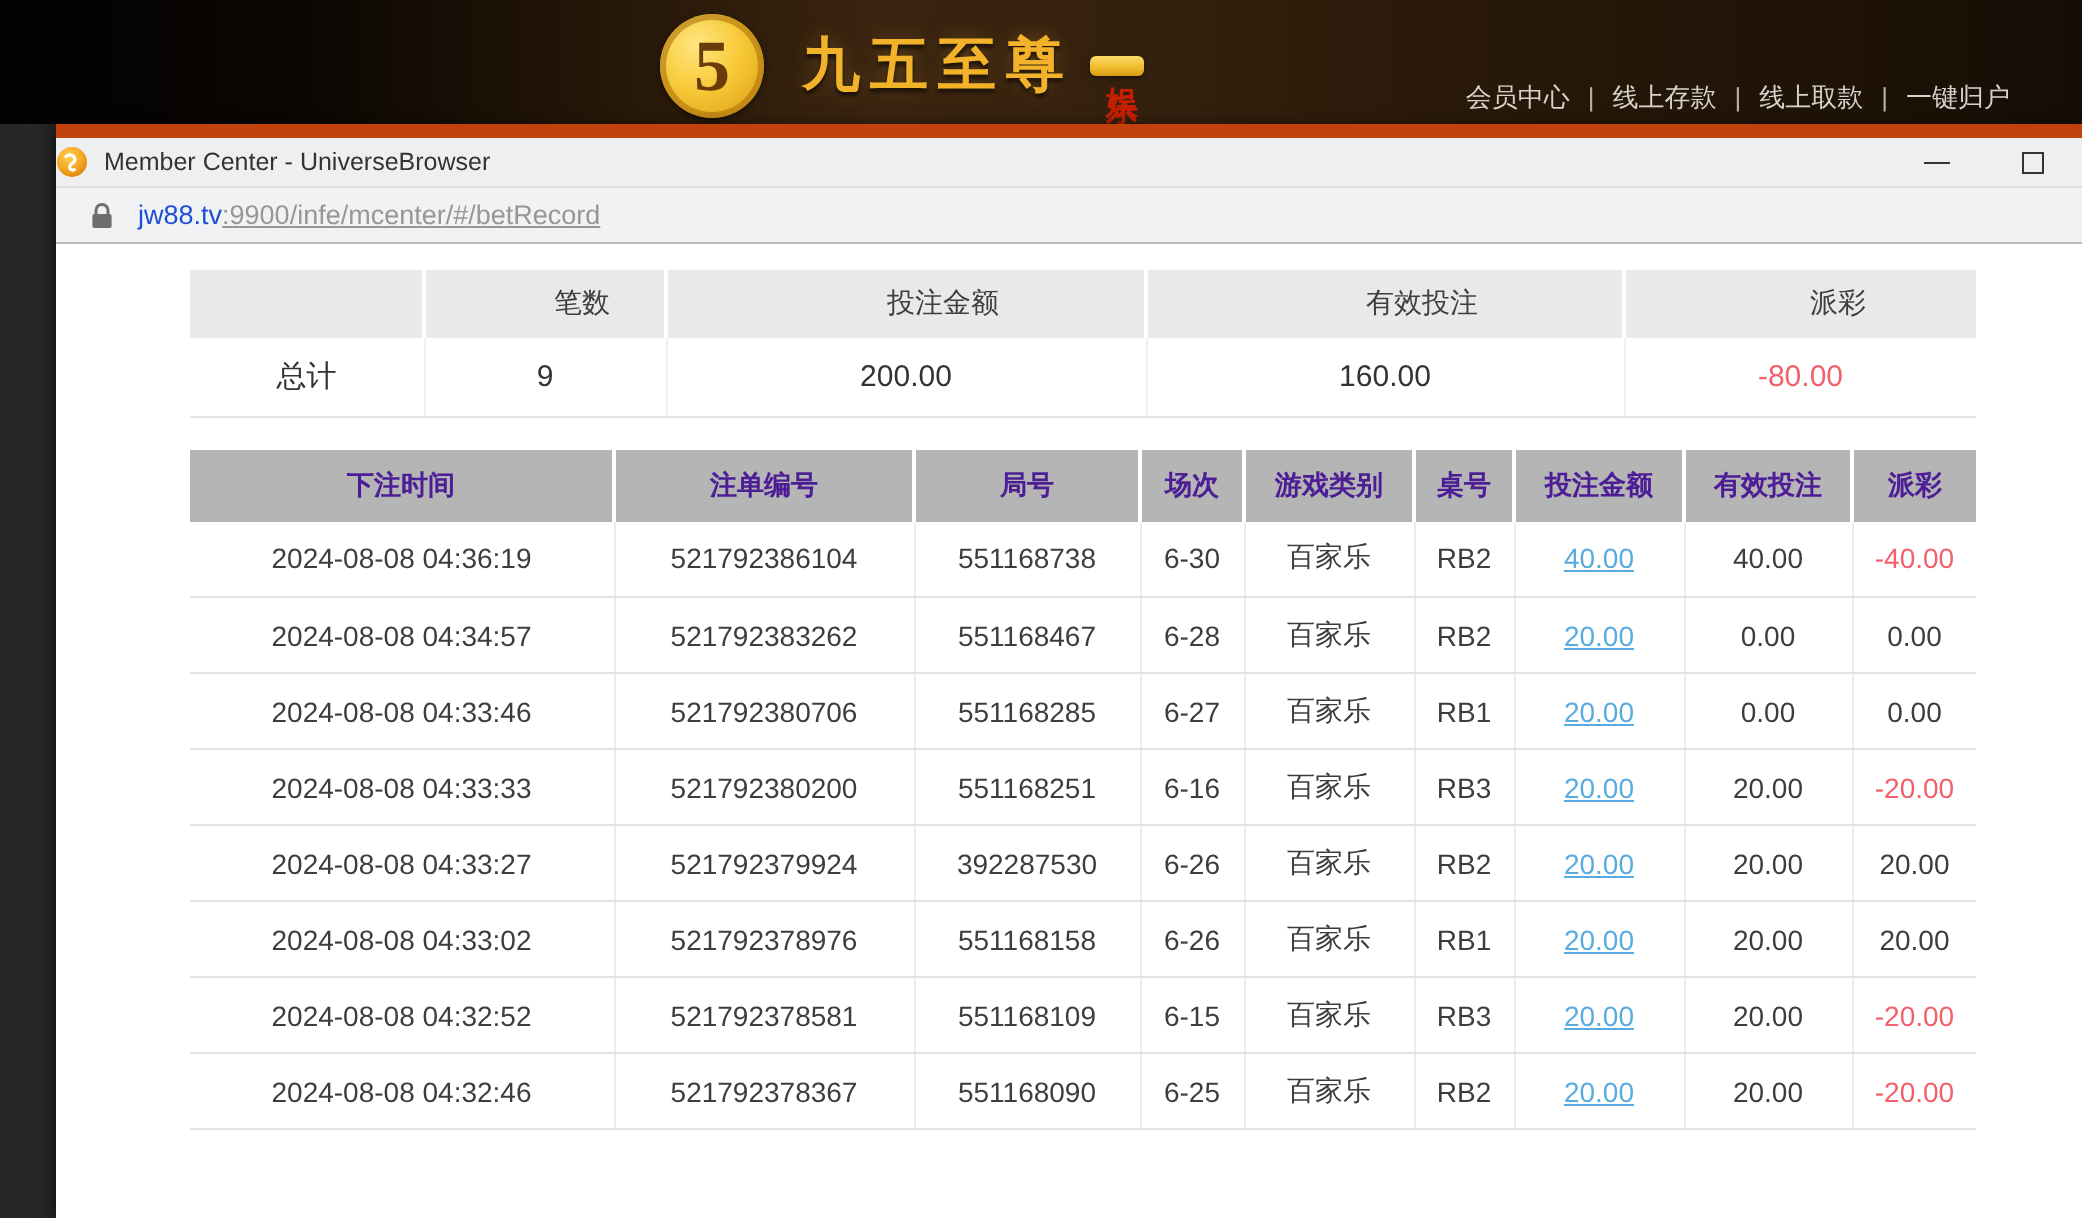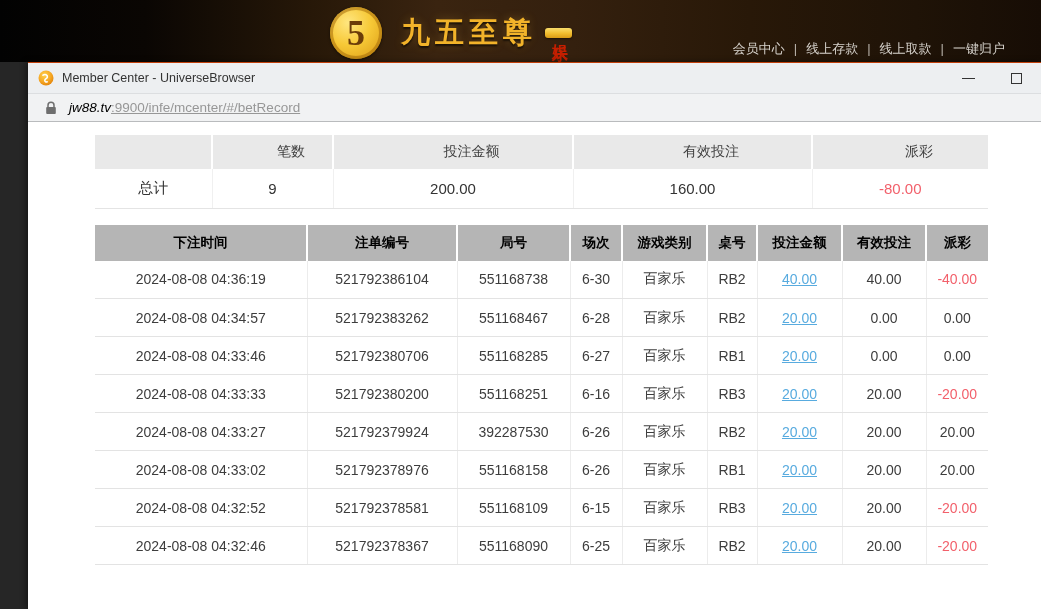--- a/index.html
+++ b/index.html
@@ -44,41 +44,41 @@
   .nav-link { color:#d6d2cc; text-decoration:none; cursor:pointer; }
   .nav-sep { margin:0 9px; color:#b8b2aa; }
 
   
   .browser {
     position:absolute; left:28px; top:62px; width:1013px; height:547px;
     background:#fff; box-shadow:-2px 0 6px rgba(0,0,0,.45);
     display:flex; flex-direction:column;
   }
   .titlebar {
-    height:31px; background:#edeff1; border-top:1px solid #c2410c;
-    display:flex; align-items:center; padding-left:10px; flex:0 0 auto;
+    height:31px; background:#edeff1; border-top:7px solid #c2410c;
+    display:flex; align-items:center; padding-left:0; flex:0 0 auto;
   }
   .titlebar-icon { width:16px; height:16px; margin-right:8px; flex:0 0 auto; }
   .titlebar-text { font-size:12.5px; color:#333; flex:1 1 auto; }
   .win-btn {
     width:34px; height:100%; display:flex; align-items:center; justify-content:center;
     cursor:pointer;
   }
   .win-btn.minimize { margin-right:14px; }
   .min-glyph { width:13px; height:0; border-top:1.6px solid #333; }
   .max-glyph { width:11px; height:11px; border:1.6px solid #333; background:transparent; }
   .win-btn-spacer { width:8px; }
 
   .urlbar {
     height:29px; background:#f1f2f3; border-top:1px solid #dcdee0; border-bottom:1px solid #b9bbbd;
     display:flex; align-items:center; padding-left:17px; flex:0 0 auto;
   }
   .lock-icon { width:12px; height:14px; margin-right:12px; flex:0 0 auto; }
   .url-text { font-size:13.5px; }
-  .url-host { color:#000000;font-style:italic; }
+  .url-host { color:#1d4ed8; }
   .url-path { color:#979797;text-decoration:underline; }
 
   
   .content { flex:1 1 auto; background:#fff; padding:13px 0 0 67px; overflow:hidden; }
 
   table { border-collapse:collapse; table-layout:fixed; width:893px; }
   td, th { overflow:hidden; white-space:nowrap; }
 
   
   .summary-table th {
@@ -88,21 +88,21 @@
   .summary-table th:last-child { border-right:none; }
   .summary-table td {
     background:#fff; height:39px; font-size:15px; color:#333; text-align:center;
     border-bottom:1px solid #e4e4e4; border-right:1px solid #f0f0f0;
   }
   .summary-table td:last-child { border-right:none; }
   .summary-gap { height:16px; }
 
   
   .bet-table th {
-    background:#b5b5b5; height:36px; color:#000000; font-size:13.5px; font-weight:bold;
+    background:#b5b5b5; height:36px; color:#4c1d95; font-size:13.5px; font-weight:bold;
     text-align:center; border-right:2px solid #fff;margin-left:27px;
   }
   .bet-table th:last-child { border-right:none; }
   .bet-table td {
     height:38px; font-size:14px; color:#3d3d3d; text-align:center;
     border-bottom:1px solid #e3e3e3; border-right:1px solid #ececec; background:#fff;
   }
   .bet-table td:last-child { border-right:none; }
 
   .neg { color:#f2606b !important;margin-left:12px; }

